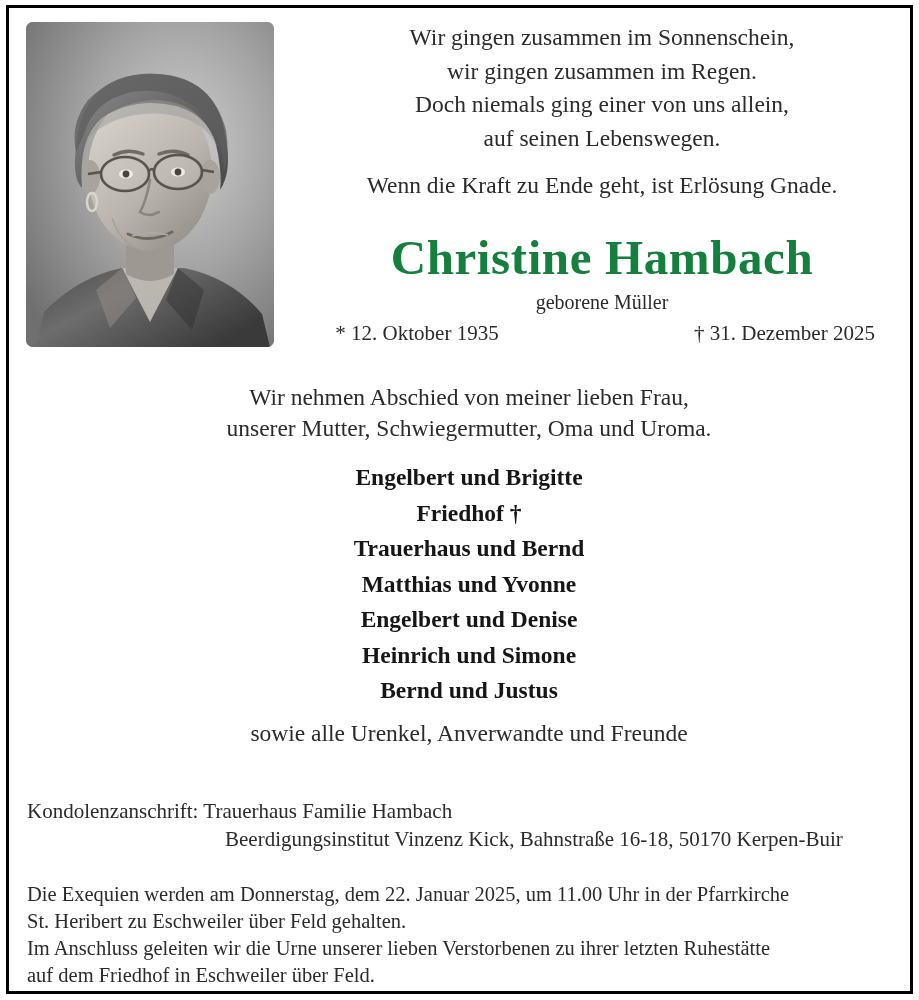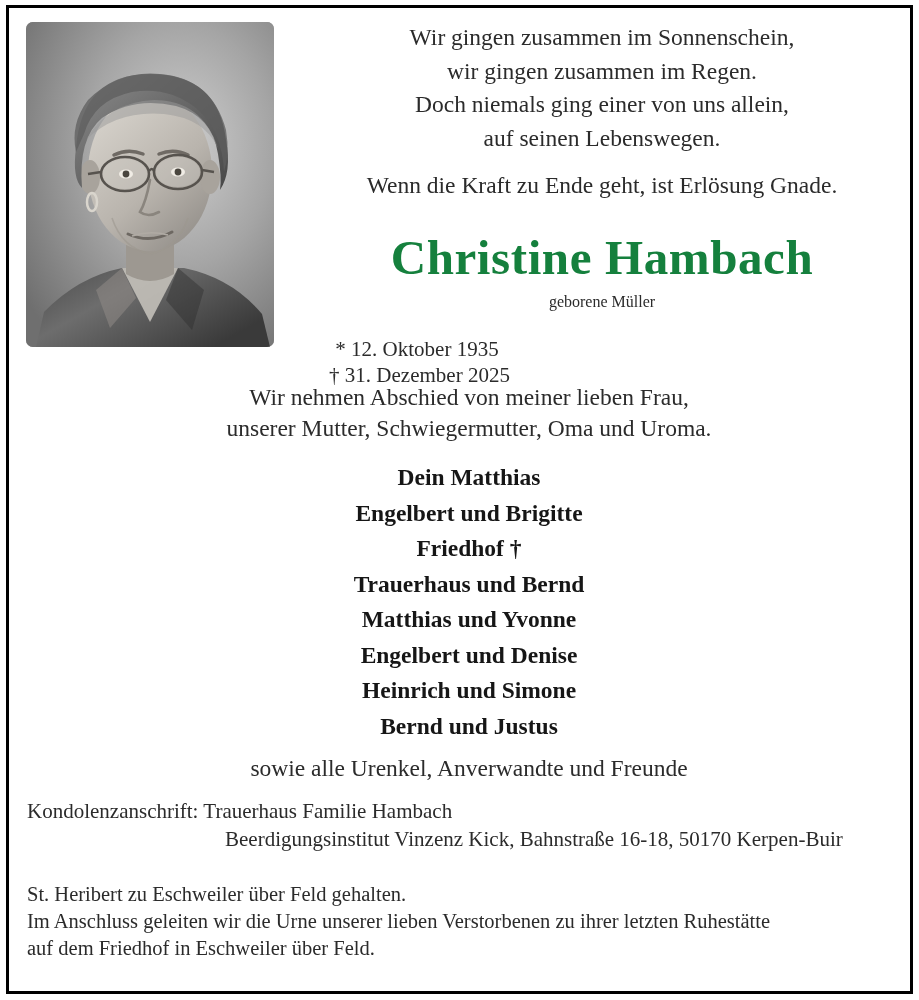--- a/index.html
+++ b/index.html
@@ -72,33 +72,32 @@
     text-align: center;
   }
   .deceased-name {
     font-size: 49px;
     font-weight: bold;
     letter-spacing: 0.6px;
     line-height: 56px;
     color: #15803d;
   }
   .maiden-name {
-    font-size: 16px;
+    font-size: 20px;
     line-height: 26px;
     margin-top: 3px;
     color: #2b2b2b;
   }
   .dates-row {
     display: flex;
-    justify-content: flex-end;
-    margin-top: 21px;
+    justify-content: space-between;
+    margin-top: 5px;
     font-size: 21px;
     line-height: 26px;
     color: #2b2b2b;
-    flex-direction: column;
   }
   .date-born { width: 250px; text-align: center; }
   .date-died { width: 255px; text-align: center; }
 
   
   .farewell {
     position: absolute;
     left: 60px;
     top: 374px;
     width: 800px;
@@ -249,36 +248,36 @@
         <span class="date-died">† 31. Dezember 2025</span>
       </div>
     </div>
 
     <div class="farewell">
       <div>Wir nehmen Abschied von meiner lieben Frau,</div>
       <div>unserer Mutter, Schwiegermutter, Oma und Uroma.</div>
     </div>
 
     <div class="family-list">
-      <div class="family-name">Dein Matthias</div>
       <div class="family-name">Engelbert und Brigitte</div>
       <div class="family-name">Friedhof †</div>
       <div class="family-name">Trauerhaus und Bernd</div>
       <div class="family-name">Matthias und Yvonne</div>
       <div class="family-name">Engelbert und Denise</div>
       <div class="family-name">Heinrich und Simone</div>
       <div class="family-name">Bernd und Justus</div>
       <div class="family-others">sowie alle Urenkel, Anverwandte und Freunde</div>
     </div>
 
     <div class="condolence">
       <div class="condolence-line1">Kondolenzanschrift: Trauerhaus Familie Hambach</div>
       <div class="condolence-line2">Beerdigungsinstitut Vinzenz Kick, Bahnstraße 16-18, 50170 Kerpen-Buir</div>
     </div>
 
     <div class="service-info">
+      <div>Die Exequien werden am Donnerstag, dem 22. Januar 2025, um 11.00 Uhr in der Pfarrkirche</div>
       <div>St. Heribert zu Eschweiler über Feld gehalten.</div>
       <div>Im Anschluss geleiten wir die Urne unserer lieben Verstorbenen zu ihrer letzten Ruhestätte</div>
       <div>auf dem Friedhof in Eschweiler über Feld.</div>
     </div>
 
   </div>
 </div>
 
 </body></html>

